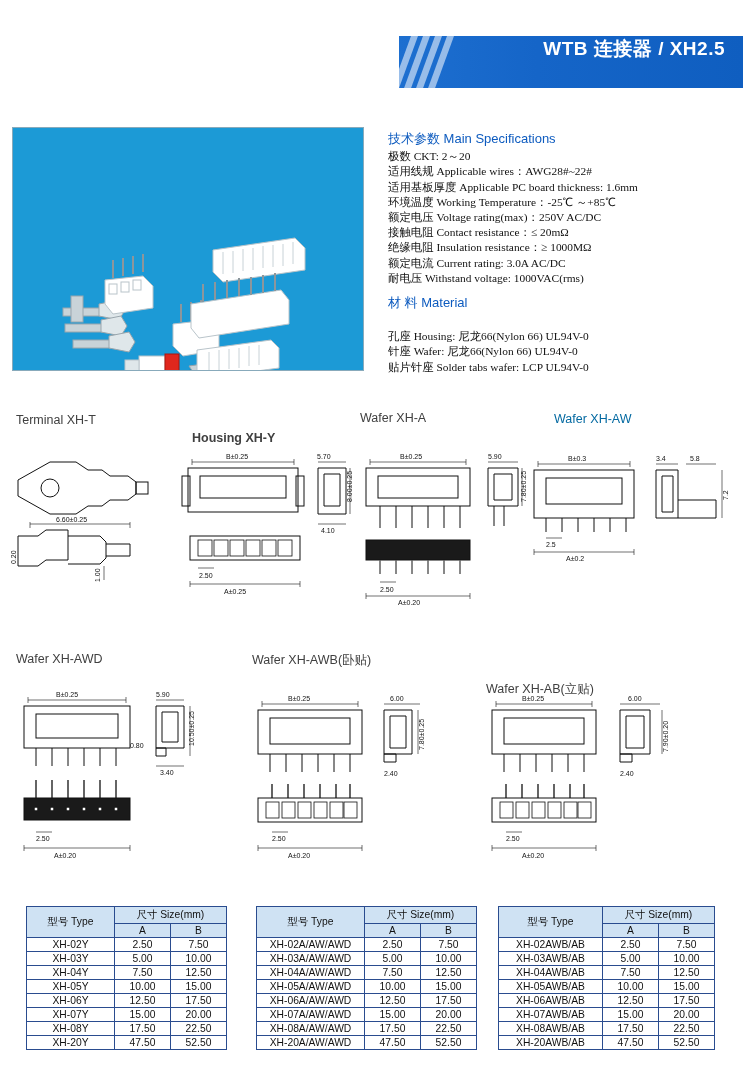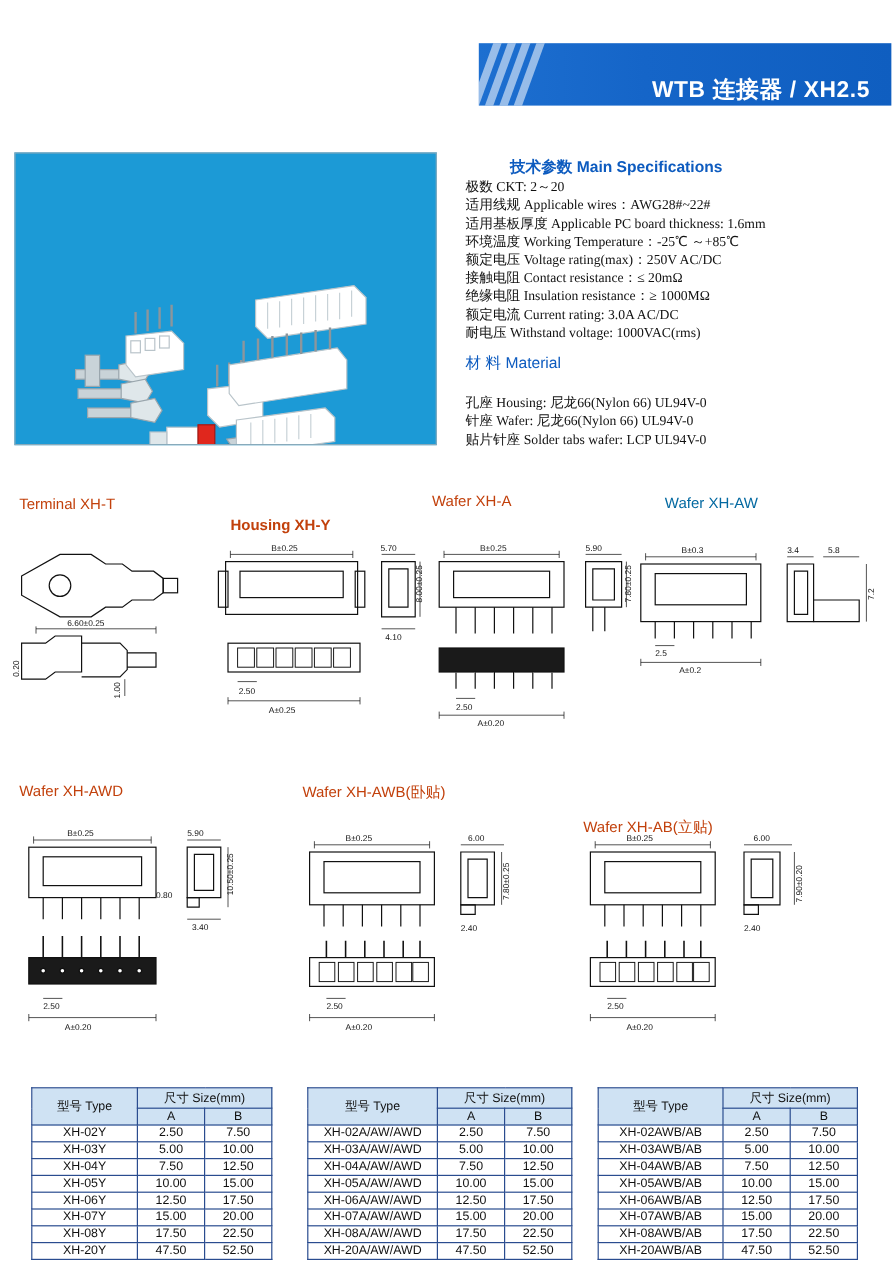--- a/index.html
+++ b/index.html
@@ -5,42 +5,42 @@
   html,body{margin:0;padding:0;}
   body{
     width:743px;height:1066px;position:relative;background:#ffffff;
     font-family:"Liberation Sans","DejaVu Sans",sans-serif;
     color:#111;overflow:hidden;
   }
   
   .banner{
     position:absolute;left:399px;top:36px;width:344px;height:52px;
     background:linear-gradient(90deg,#1d6fd0 0%,#1565c8 40%,#0f5ec0 100%);
-    display:flex;align-items:flex-end;justify-content:flex-end;
+    display:flex;align-items:flex-start;justify-content:flex-end;
     box-sizing:border-box;padding-right:18px;
   }
   .banner-title{color:#fff;font-size:19px;font-weight:bold;letter-spacing:.5px;}
   .banner-stripes{position:absolute;left:399px;top:36px;width:60px;height:52px;overflow:hidden;}
   .banner-stripes i{position:absolute;top:-10px;width:7px;height:75px;background:#fff;opacity:.55;transform:skewX(-20deg);}
 
   
   .photo{
     position:absolute;left:12px;top:127px;width:350px;height:242px;
     background:#1c9ad6;border:1px solid #8ab;overflow:hidden;
   }
   .photo svg{display:block;}
 
   
   .specs{position:absolute;left:388px;top:131px;width:348px;font-size:11.4px;line-height:15.2px;}
-  .spec-head{color:#0d5bbf;font-weight:bold;font-size:13px;margin-bottom:3px;margin-left:37px;}
+  .spec-head{color:#0d5bbf;font-weight:normal;font-size:13px;margin-bottom:3px;}
   .spec-line{white-space:nowrap;font-family:Liberation Serif, serif;}
   .mat-head{color:#0d5bbf;font-weight:normal;font-size:13px;margin:9px 0 19px;}
 
   
-  .dlabel{position:absolute;font-size:12.5px;color:#c2410c;}
+  .dlabel{position:absolute;font-size:12.5px;color:#404040;}
   .dlabel.blue{color:#0369a1;}
 
   
   .dwg{position:absolute;}
   .dwg svg{display:block;}
 
   
   .tbl{position:absolute;border-collapse:collapse;font-size:10.3px;}
   .tbl td,.tbl th{border:1px solid #2a4c8f;padding:1px 2px;text-align:center;height:14px;box-sizing:border-box;}
   .tbl thead th{background:#cfe2f3;font-weight:normal;color:#111;}

